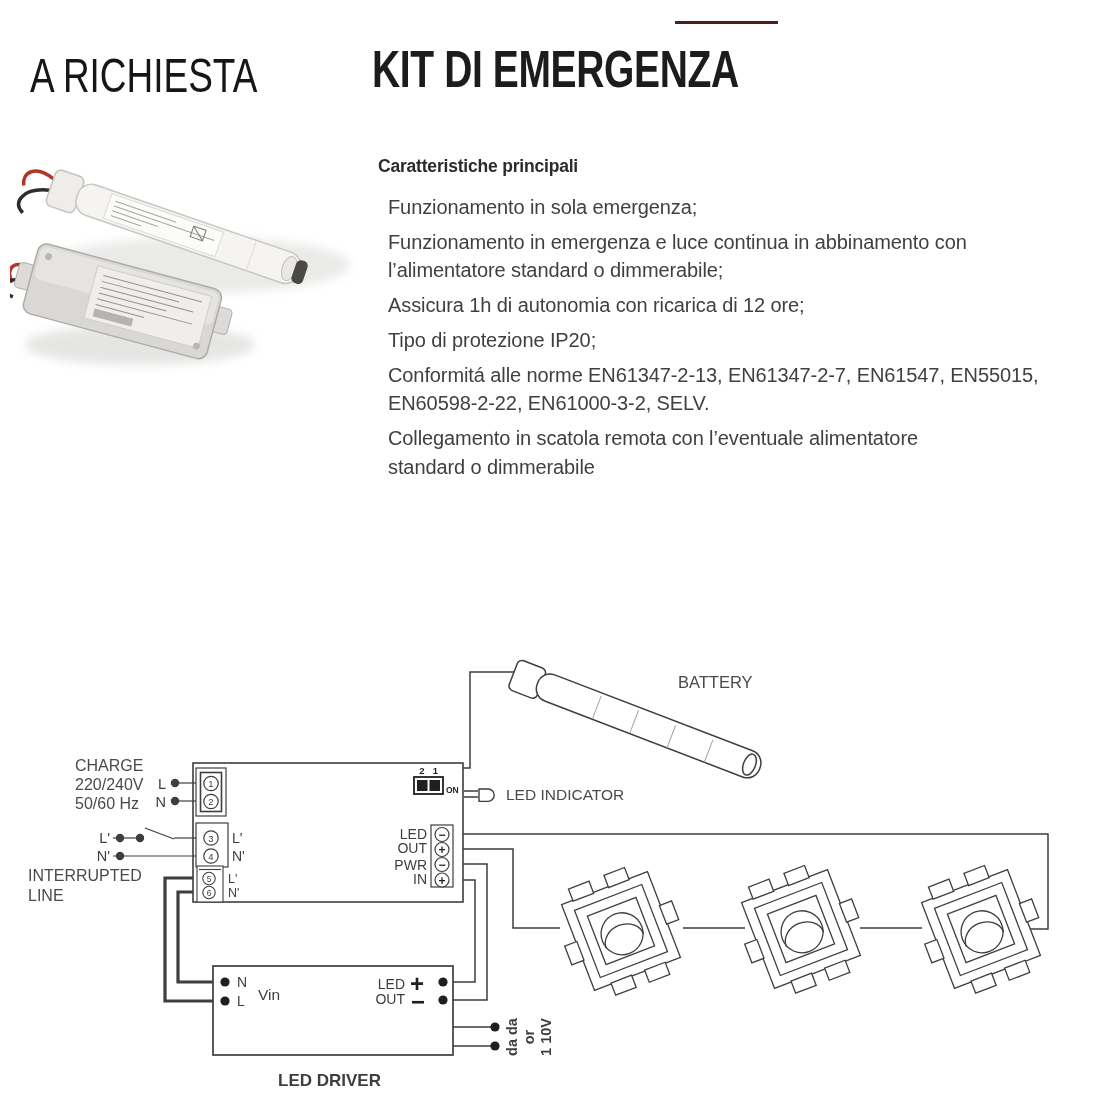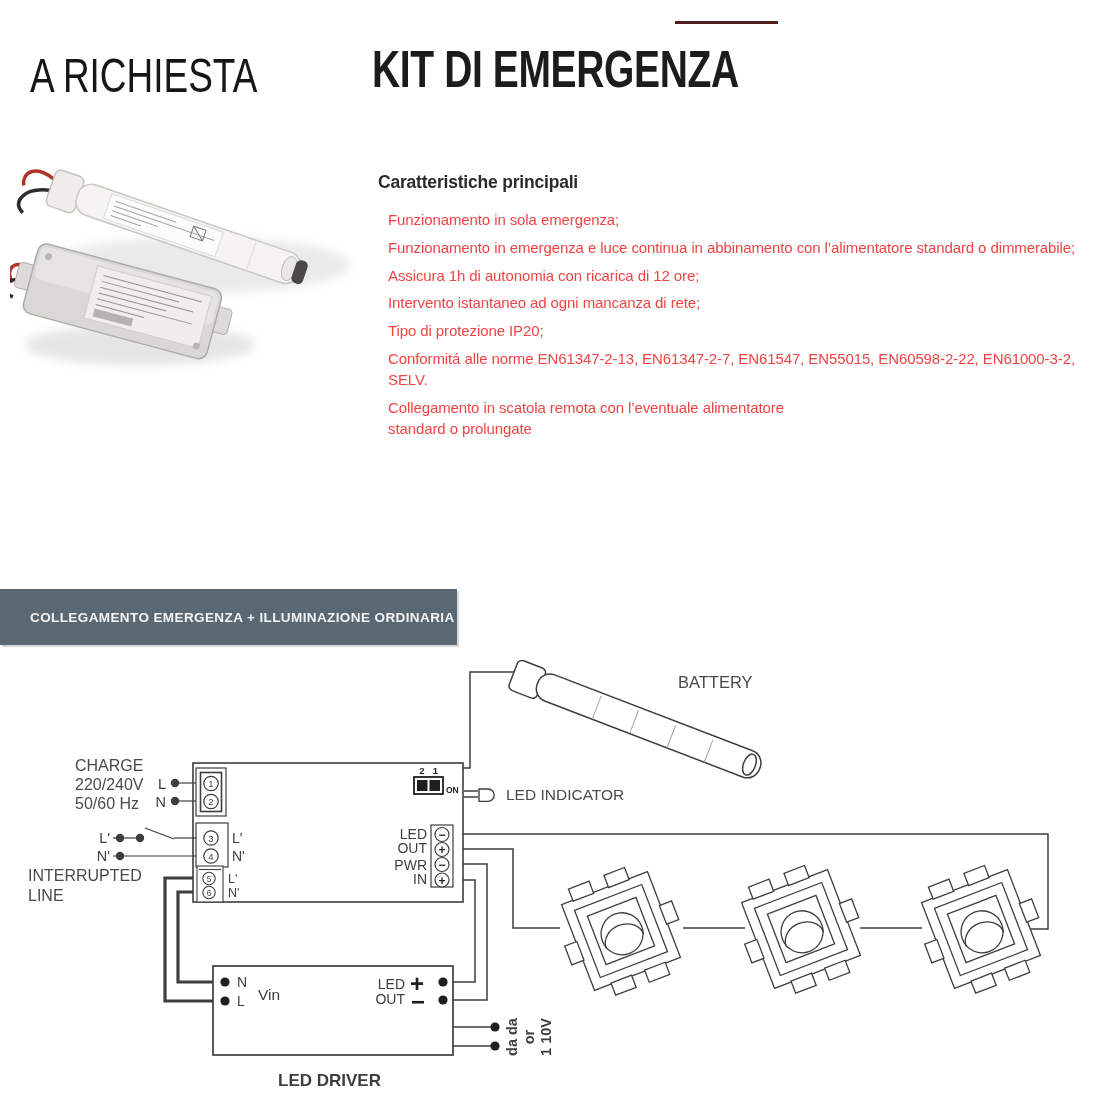--- a/index.html
+++ b/index.html
@@ -4,23 +4,23 @@
 <style>
   html,body{margin:0;padding:0;background:#fff;}
   .page{position:relative;width:1100px;height:1100px;background:#ffffff;overflow:hidden;
         font-family:"Liberation Sans","DejaVu Sans",sans-serif;padding-left:44px;}
   .badge{position:absolute;left:30px;top:52px;font-size:48px;font-weight:400;color:#161616;
          line-height:1;transform:scaleX(.77);transform-origin:left top;white-space:nowrap;}
   .title{position:absolute;left:372px;top:43px;margin:0;font-size:52px;font-weight:700;color:#1c1c1c;
          line-height:1;transform:scaleX(.75);transform-origin:left top;white-space:nowrap;letter-spacing:-.5px;}
   .red-bar{position:absolute;left:675px;top:21px;width:103px;height:3px;background:#4f2022;}
   .photo{position:absolute;left:10px;top:150px;}
-  .features{position:absolute;left:378px;top:172px;width:706px;}
+  .features{position:absolute;left:378px;top:156px;width:706px;}
   .features-heading{font-size:17.5px;font-weight:700;color:#2b2b2b;margin-bottom:16px;letter-spacing:-.2px;}
-  .feature-item{margin-left:10px;margin-bottom:6.5px;font-size:15px;line-height:1.42;color:#ef4444;
+  .feature-item{margin-left:10px;margin-bottom:6.5px;font-size:20px;line-height:1.42;color:#404040;
                 white-space:pre-line;letter-spacing:-.1px;}
   .banner{position:absolute;left:0;top:589px;width:457px;height:56px;background:#5a6874;
           display:flex;align-items:center;box-shadow:2px 2px 0 #d6d6d6;}
   .banner span{padding-left:30px;font-size:13.5px;font-weight:700;letter-spacing:.4px;color:#f2f4f5;white-space:nowrap;}
   .diagram{position:absolute;left:0;top:640px;}
   svg text{font-family:"Liberation Sans","DejaVu Sans",sans-serif;}
 </style>
 </head>
 <body>
 
@@ -66,30 +66,26 @@
       <circle cx="12" cy="12" r="3.5" fill="#b9b7b3"></circle>
       <circle cx="178" cy="60" r="3.5" fill="#b9b7b3"></circle>
     </g>
   </svg>
 
   <div class="features">
     <div class="features-heading">Caratteristiche principali</div>
     <div class="feature-item">Funzionamento in sola emergenza;</div>
     <div class="feature-item">Funzionamento in emergenza e luce continua in abbinamento con l’alimentatore standard o dimmerabile;</div>
     <div class="feature-item">Assicura 1h di autonomia con ricarica di 12 ore;</div>
-    <div class="feature-item">Intervento istantaneo ad ogni mancanza di rete;</div>
     <div class="feature-item">Tipo di protezione IP20;</div>
     <div class="feature-item">Conformitá alle norme EN61347-2-13, EN61347-2-7, EN61547, EN55015, EN60598-2-22, EN61000-3-2, SELV.</div>
     <div class="feature-item">Collegamento in scatola remota con l’eventuale alimentatore
-standard o prolungate</div>
+standard o dimmerabile</div>
   </div>
 
-  <div class="banner">
-    <span>COLLEGAMENTO EMERGENZA + ILLUMINAZIONE ORDINARIA</span>
-  </div>
 
   <svg class="diagram" width="1100" height="460" viewBox="0 640 1100 460">
     <defs>
       <g id="lampShape">
         <rect x="-46" y="-46" width="92" height="92" fill="#fff"></rect>
         <rect x="-34" y="-58" width="22" height="13" fill="#fff"></rect>
         <rect x="4" y="-58" width="22" height="13" fill="#fff"></rect>
         <rect x="-28" y="45" width="22" height="13" fill="#fff"></rect>
         <rect x="8" y="45" width="22" height="13" fill="#fff"></rect>
         <rect x="-58" y="-6" width="13" height="20" fill="#fff"></rect>

